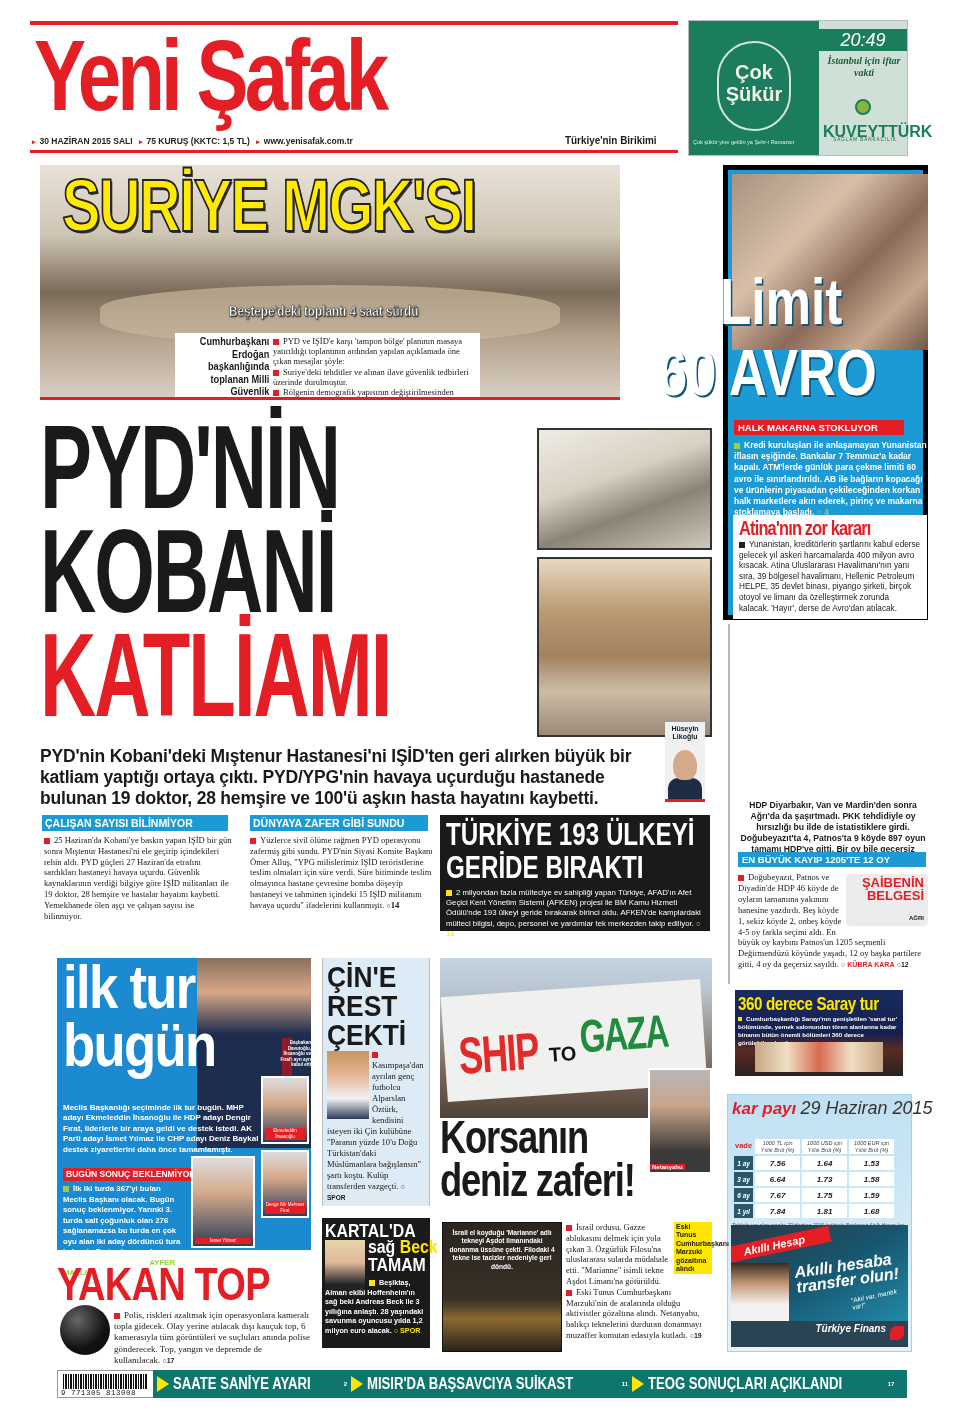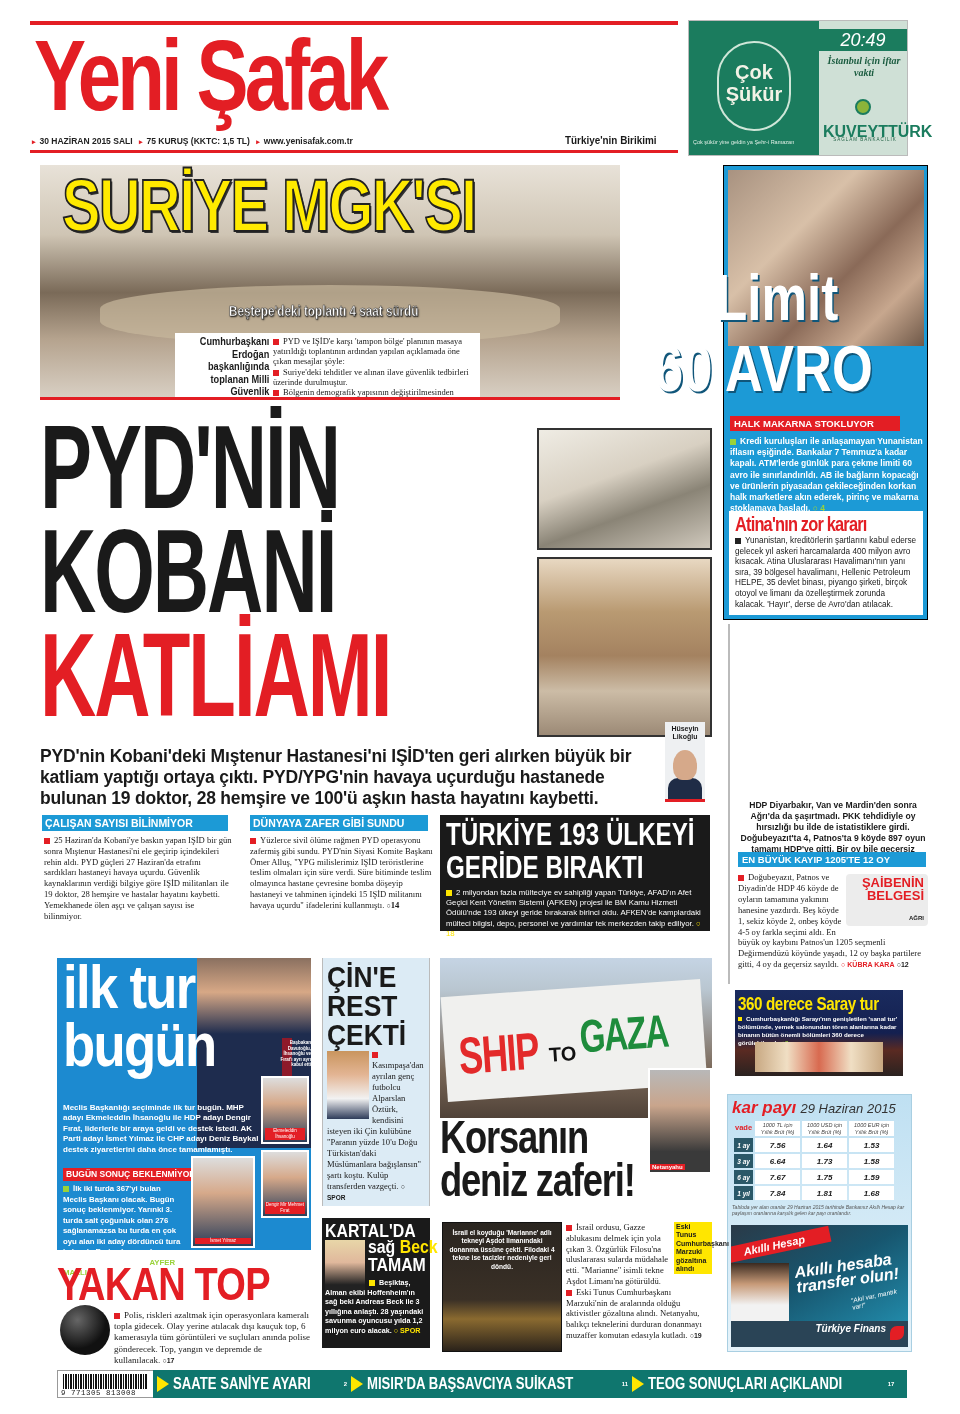--- a/index.html
+++ b/index.html
@@ -30,21 +30,21 @@
 
 #suriye{left:40px;top:165px;width:580px;height:232px;background:linear-gradient(#e8e2d8 0,#cfc5b4 30%,#7a6a58 55%,#b5a38e 75%,#d8cfc3 100%);overflow:hidden}
 #suriye-table{position:absolute;left:60px;top:120px;width:460px;height:60px;background:#c8b89c;border-radius:50%/40%;opacity:.7}
 #suriye-title{position:absolute;left:22px;top:-2px;font-size:74px;font-weight:bold;color:#ffea00;-webkit-text-stroke:2px #222;letter-spacing:-2px;transform:scaleX(.78);transform-origin:left top;white-space:nowrap;text-shadow:2px 2px 0 #333}
 #suriye-sub{position:absolute;left:189px;top:137px;font-size:15px;font-weight:bold;color:#fff;-webkit-text-stroke:.5px #333;text-shadow:1px 1px 2px #000;transform:scaleX(.78);transform-origin:left top;white-space:nowrap}
 #suriye-box{position:absolute;left:135px;top:168px;width:305px;height:64px;background:#fff;display:flex;padding:3px}
 #suriye-lead{width:95px;font-size:10px;font-weight:bold;line-height:12.5px;text-align:right;padding-right:4px;transform:scaleX(.92);transform-origin:right top}
 #suriye-bullets{flex:1;font-family:"Liberation Serif",serif;font-size:8.5px;line-height:10.2px}
 #suriye-redline{left:40px;top:397px;width:580px;height:3px;background:#e31e24}
 
-#greece{left:723px;top:165px;width:205px;height:455px;background:#1c9ad6;border:1px solid #000000}
+#greece{left:723px;top:165px;width:205px;height:455px;background:#1c9ad6;border:5px solid #000000}
 #greece-photo{position:absolute;left:4px;top:4px;width:196px;height:176px;background:linear-gradient(135deg,#a89280 0%,#d8c0a8 35%,#8a6a58 60%,#c7a78e 80%,#6f5848 100%)}
 #greece-limit{position:absolute;left:-8px;top:95px;font-size:64px;font-weight:bold;color:#fff;text-shadow:2px 2px 0 #10567a;transform:scaleX(.8);transform-origin:left top;white-space:nowrap}
 #greece-avro{position:absolute;left:-70px;top:166px;font-size:64px;font-weight:bold;color:#fff;text-shadow:2px 2px 0 #10567a;transform:scaleX(.82);transform-origin:left top;white-space:nowrap}
 #greece-tag{position:absolute;left:6px;top:250px;width:170px;height:15px;background:#e31e24;color:#fff;font-size:9.5px;font-weight:bold;padding-left:4px;line-height:15px;white-space:nowrap}
 #greece-text{position:absolute;left:6px;top:270px;width:194px;color:#fff;font-size:8.5px;font-weight:bold;line-height:11.2px}
 #atina{position:absolute;left:5px;top:345px;width:194px;height:104px;background:#fff;padding:2px 6px}
 #atina-title{font-size:20px;font-weight:bold;color:#e31e24;letter-spacing:-1px;transform:scaleX(.82);transform-origin:left top;white-space:nowrap}
 #atina-text{font-size:8.2px;line-height:10.6px;margin-top:0px}
 
 #pyd1{left:40px;top:412px;font-size:118px;font-weight:bold;color:#1a1a1a;letter-spacing:-3px;transform:scaleX(.66);transform-origin:left top;white-space:nowrap;line-height:110px}
@@ -78,22 +78,22 @@
 #saibe-a{position:absolute;right:4px;bottom:2px;font-size:6px;font-weight:bold;font-family:"Liberation Sans",sans-serif}
 
 #saray{left:735px;top:990px;width:168px;height:86px;background:linear-gradient(180deg,#1a2b5e 0,#142050 50%,#5a2a22 70%,#2a2220 100%);padding:3px}
 #saray-title{font-size:19px;font-weight:bold;color:#ffe600;white-space:nowrap;transform:scaleX(.8);transform-origin:left top;letter-spacing:-.5px}
 #saray-text{font-size:6.2px;font-weight:bold;color:#fff;line-height:8px}
 #saray-bld{position:absolute;left:20px;top:52px;width:128px;height:30px;background:linear-gradient(90deg,#c8a882,#f0dfc4,#d86a50,#f0dfc4,#c8a882)}
 
 #kar{left:727px;top:1094px;width:185px;height:258px;background:linear-gradient(#bfe0f2,#e6f3fa);border:1px solid #a9cfe2;padding:3px 4px}
 #kar-title{font-size:15px;white-space:nowrap}
 #kar-title b{color:#e31e24;font-style:italic;font-size:17px}
-#kar-title i{color:#333;font-size:13px}
-table{border-collapse:separate;border-spacing:2px;margin-top:1px}
+#kar-title i{color:#333;font-size:18px}
+table{border-collapse:separate;border-spacing:2px;margin-top:18px}
 th{font-size:5.5px;font-weight:normal;font-style:italic;color:#444;line-height:6.5px;background:#fff;padding:1px}
 th.vade{background:none;color:#e31e24;font-weight:bold;font-size:7.5px;font-style:normal}
 td{background:#fff;font-size:8px;font-style:italic;font-weight:bold;text-align:center;height:14px;width:45px}
 td.term{background:#2a5868;color:#fff;width:14px;font-size:6.5px}
 #kar-note{font-size:5px;font-style:italic;color:#555;line-height:6px;margin-top:2px}
 #kar-ad{position:absolute;left:3px;top:130px;width:177px;height:122px;background:linear-gradient(150deg,#2a3a48 0,#17566f 45%,#2497b8 100%);overflow:hidden}
 #kar-ad-band{position:absolute;left:-10px;top:12px;width:110px;height:16px;background:#e31e24;transform:rotate(-12deg);color:#fff;font-size:11px;font-weight:bold;font-style:italic;padding-left:22px;line-height:16px}
 #kar-ad-man{position:absolute;left:0;top:38px;width:58px;height:70px;background:linear-gradient(#3a2a20 0,#c79a78 30%,#f2f2f2 60%)}
 #kar-ad-slogan{position:absolute;left:64px;top:32px;color:#fff;font-size:16px;font-weight:bold;font-style:italic;line-height:15px;transform:rotate(-8deg)}
 #kar-ad-quote{position:absolute;left:120px;top:66px;color:#fff;font-size:6.5px;font-style:italic;transform:rotate(-12deg)}

